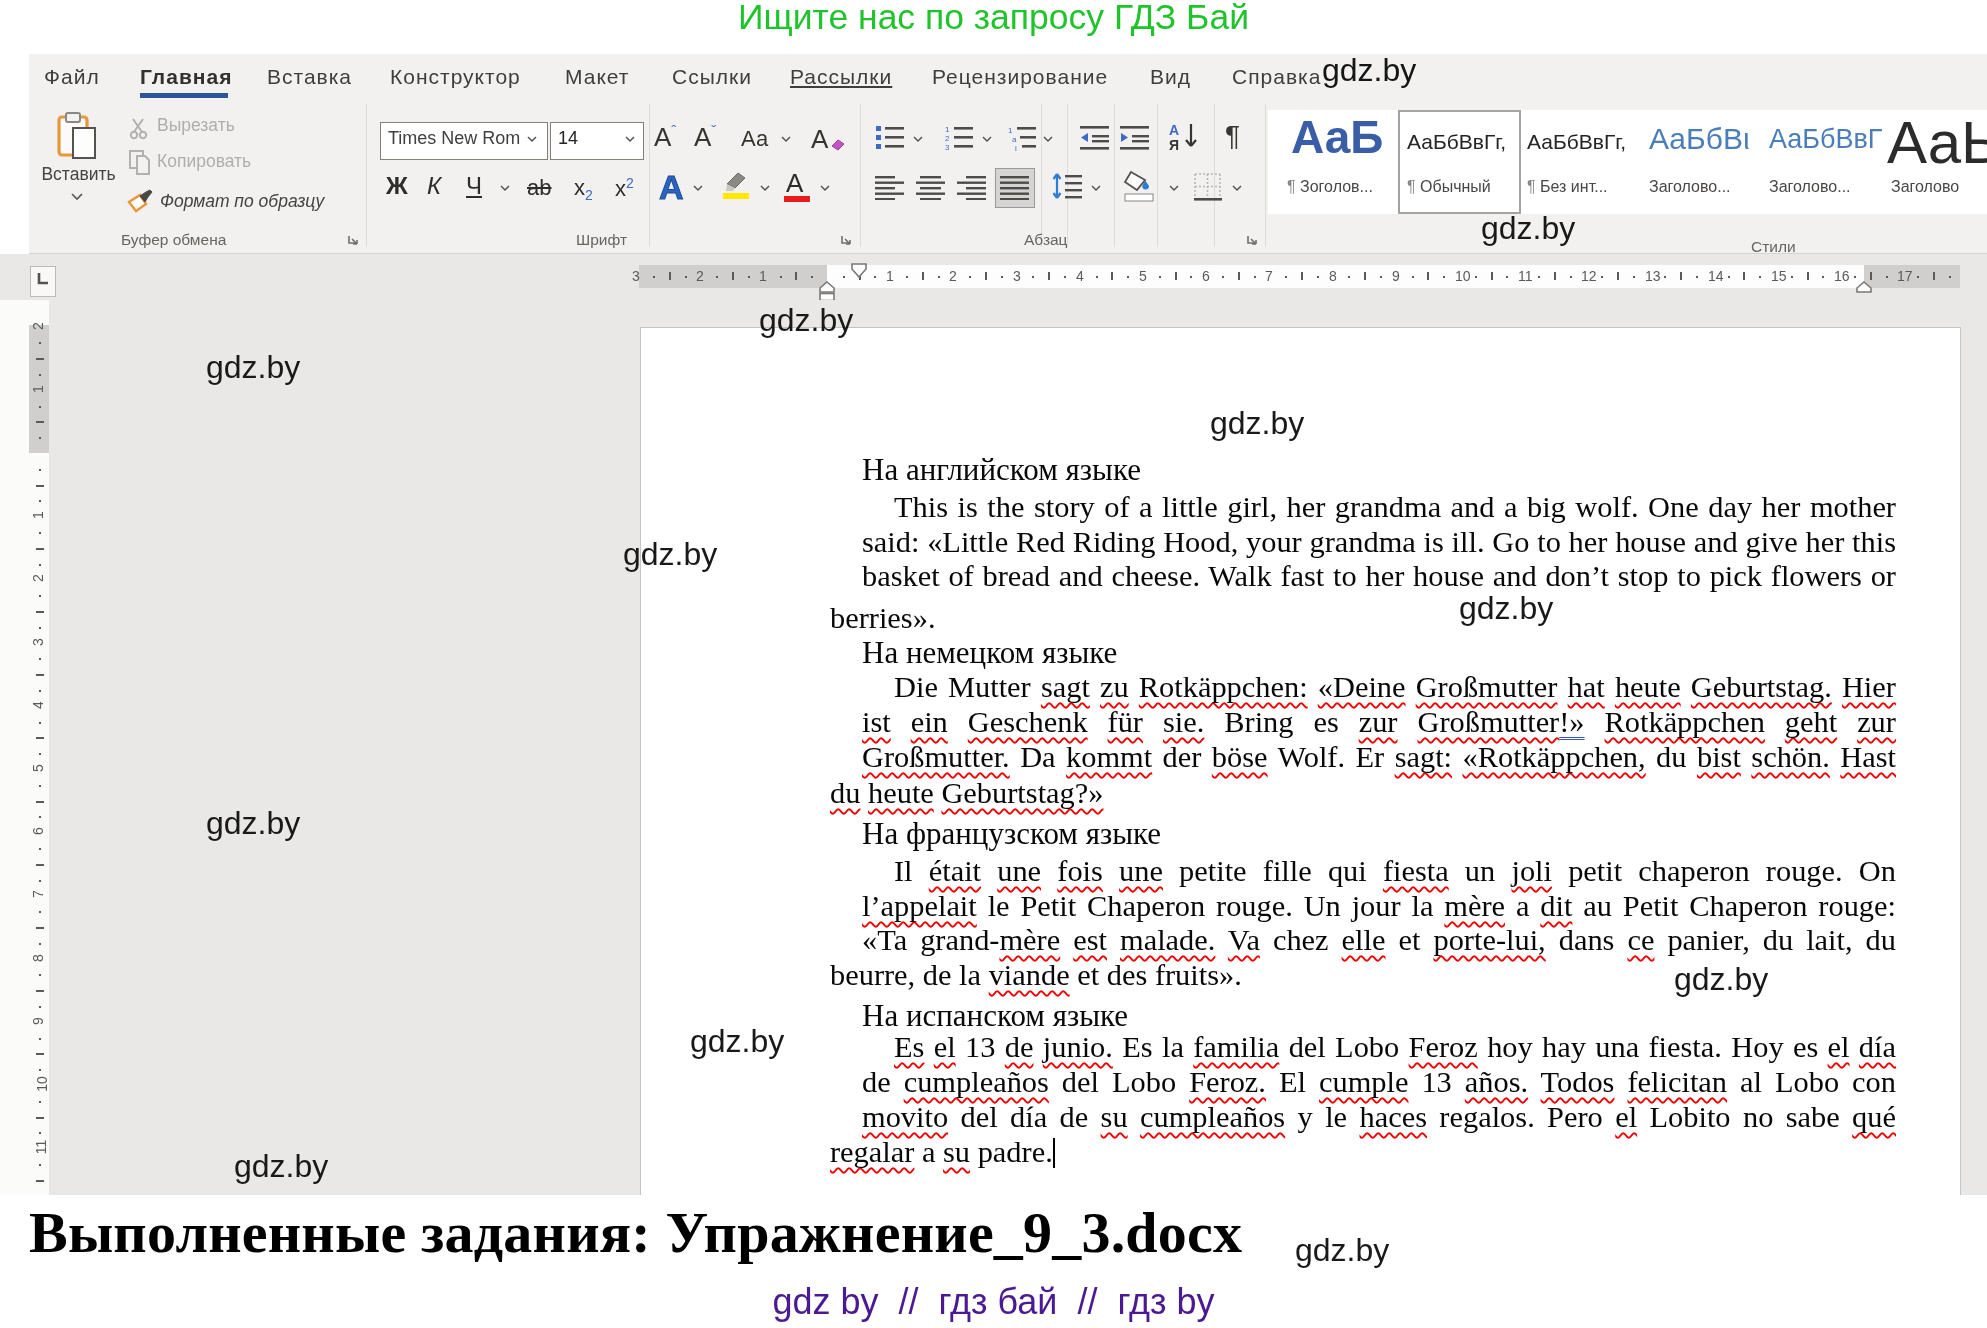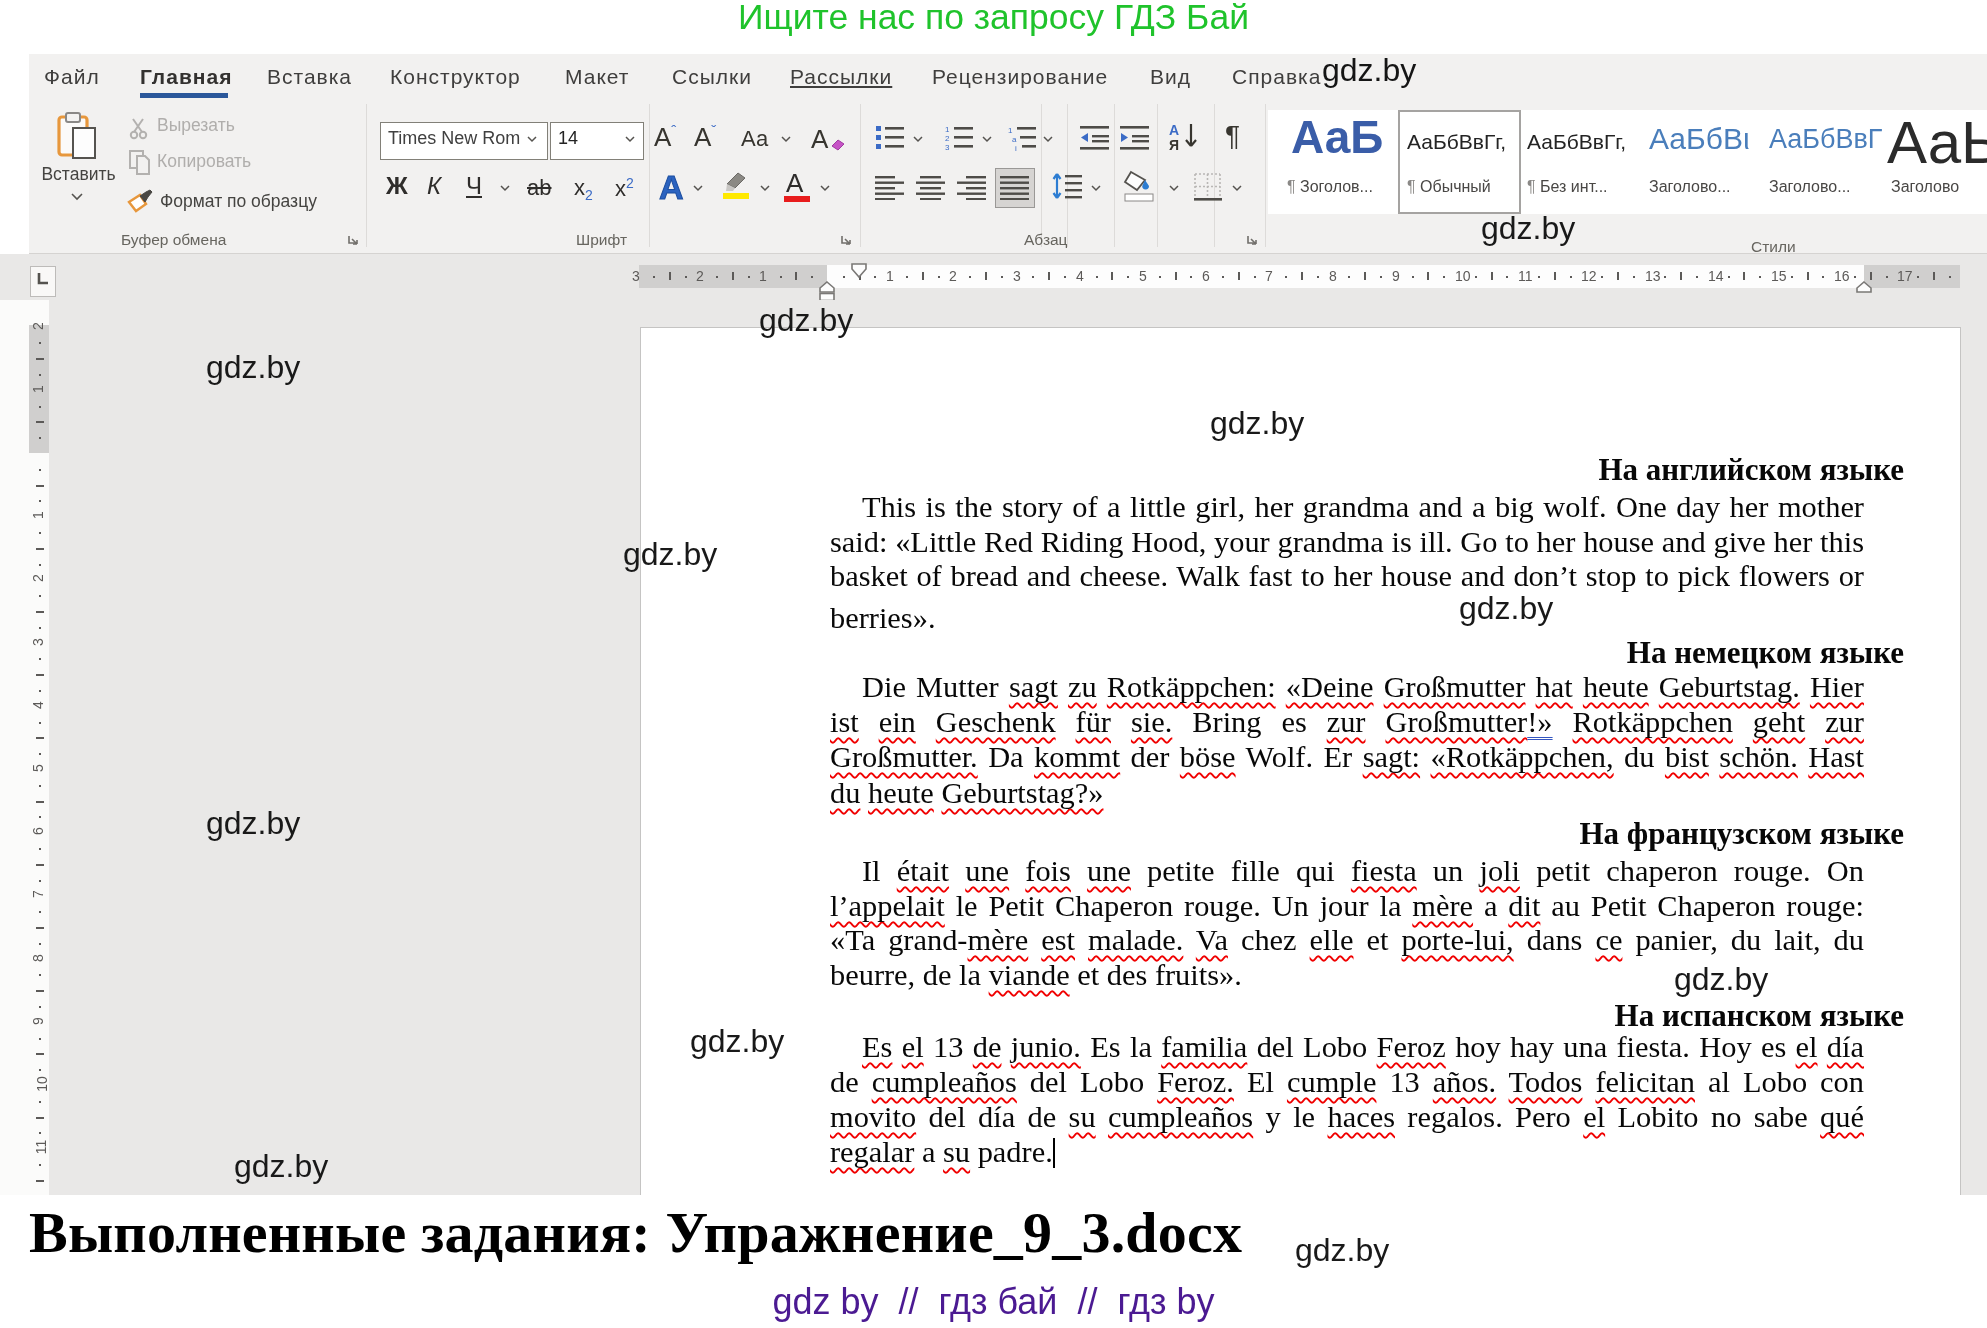--- a/index.html
+++ b/index.html
@@ -10,23 +10,23 @@
   .tab{position:absolute;top:0;height:46px;line-height:46px;font-size:21px;letter-spacing:1px;color:#3f3e3d;white-space:pre;}
   .glabel{position:absolute;font-size:15.5px;color:#67655f;white-space:pre;}
   svg{display:block;}
   .num{position:absolute;font-size:14px;color:#5c5a58;}
   .sq{text-decoration:underline;text-decoration-style:wavy;text-decoration-color:#f00000;
       text-decoration-thickness:2px;text-underline-offset:5px;text-decoration-skip-ink:none;}
   .bq{text-decoration:underline;text-decoration-style:double;text-decoration-color:#3355c0;
       text-decoration-thickness:1px;text-underline-offset:5px;text-decoration-skip-ink:none;}
   .bl{position:absolute;left:830px;width:1034px;font-family:"Liberation Serif",serif;
       font-size:30.4px;line-height:35px;color:#080808;white-space:nowrap;}
-  .j{white-space:normal;text-align:justify;text-align-last:justify;}
-  .hd{position:absolute;left:902px;width:1002px;text-align:right;font-family:"Liberation Serif",serif;
-      font-weight:bold;font-size:31px;line-height:35px;color:#080808;}
+  .j{white-space:normal;text-align:justify;text-align-last:justify;margin-left:32px;}
+  .hd{position:absolute;left:862px;width:1002px;text-align:left;font-family:"Liberation Serif",serif;
+      font-weight:normal;font-size:31px;line-height:35px;color:#080808;}
 </style></head>
 <body>
 
 <div class="abs" style="left:0;top:0;width:1987px;height:54px;background:#fff;"></div>
 <div class="abs" style="left:0;top:0;width:1987px;text-align:center;font-size:35.5px;color:#1fc32b;top:-3px;">Ищите нас по запросу ГДЗ Бай</div>
 <div class="abs" style="left:29px;top:54px;width:1958px;height:46px;background:#f2f1f0;">
 <div class="tab" style="left:15px;">Файл</div>
 <div class="tab" style="left:111px;font-weight:bold;color:#33312f;">Главная</div>
 <div class="tab" style="left:238px;">Вставка</div>
 <div class="tab" style="left:361px;">Конструктор</div>
@@ -67,21 +67,21 @@
 <path d="M8 6 L16 6 L20 10 L20 24 L8 24 Z" fill="#f2f1f0" stroke="#b3b1af" stroke-width="2"></path>
 </svg>
     </div>
 <div class="abs" style="left:128px;top:51px;font-size:17.5px;color:#b0aeac;">Копировать</div>
 <div class="abs" style="left:97px;top:88px;">
       <svg width="30" height="28">
 <path d="M3 14 L14 7 L20 16 L10 23 Z" fill="#fff" stroke="#e7973c" stroke-width="2.4"></path>
 <path d="M14 8 L20 4 L24 2 L26 4 L22 9 L19 14 Z" fill="#4a4844" stroke="#4a4844"></path>
 </svg>
     </div>
-<div class="abs" style="left:131px;top:91px;font-size:17.5px;color:#454441;">Формат по образцу</div>
+<div class="abs" style="left:131px;top:91px;font-size:17.5px;color:#454441;font-style:italic;">Формат по образцу</div>
 <div class="glabel" style="left:92px;top:131px;">Буфер обмена</div>
 <div class="abs" style="left:318px;top:134px;">
       <svg width="14" height="14">
 <path d="M2 2 L2 9 L9 9" fill="none" stroke="#716f6b" stroke-width="1.6"></path>
 <path d="M5 5 L10 10 M10 10 L10 6 M10 10 L6 10" stroke="#716f6b" stroke-width="1.6" fill="none"></path>
 </svg>
     </div>
 <div class="abs" style="left:337px;top:4px;width:1px;height:143px;background:#ddDBd9;"></div>
 <div class="abs" style="left:351px;top:22px;width:166px;height:36px;background:#fff;border:1px solid #828078;"></div>
 <div class="abs" style="left:359px;top:28px;font-size:18px;color:#404040;">Times New Rom</div>

